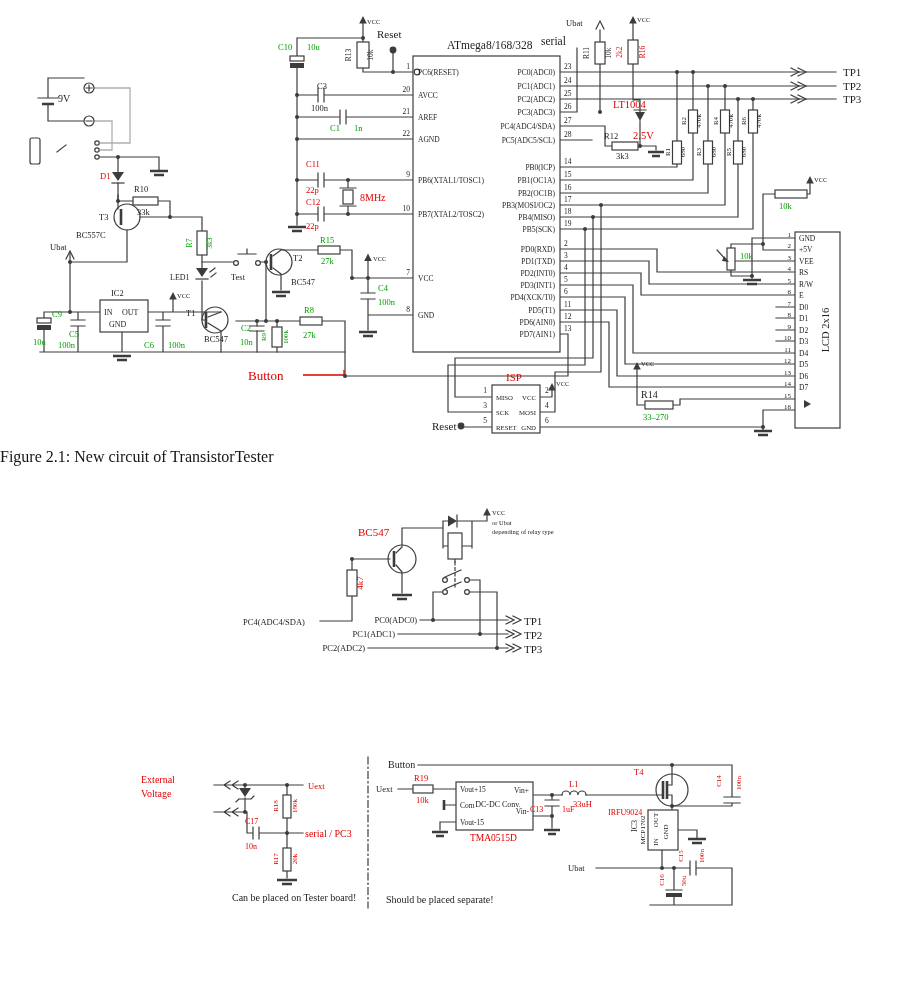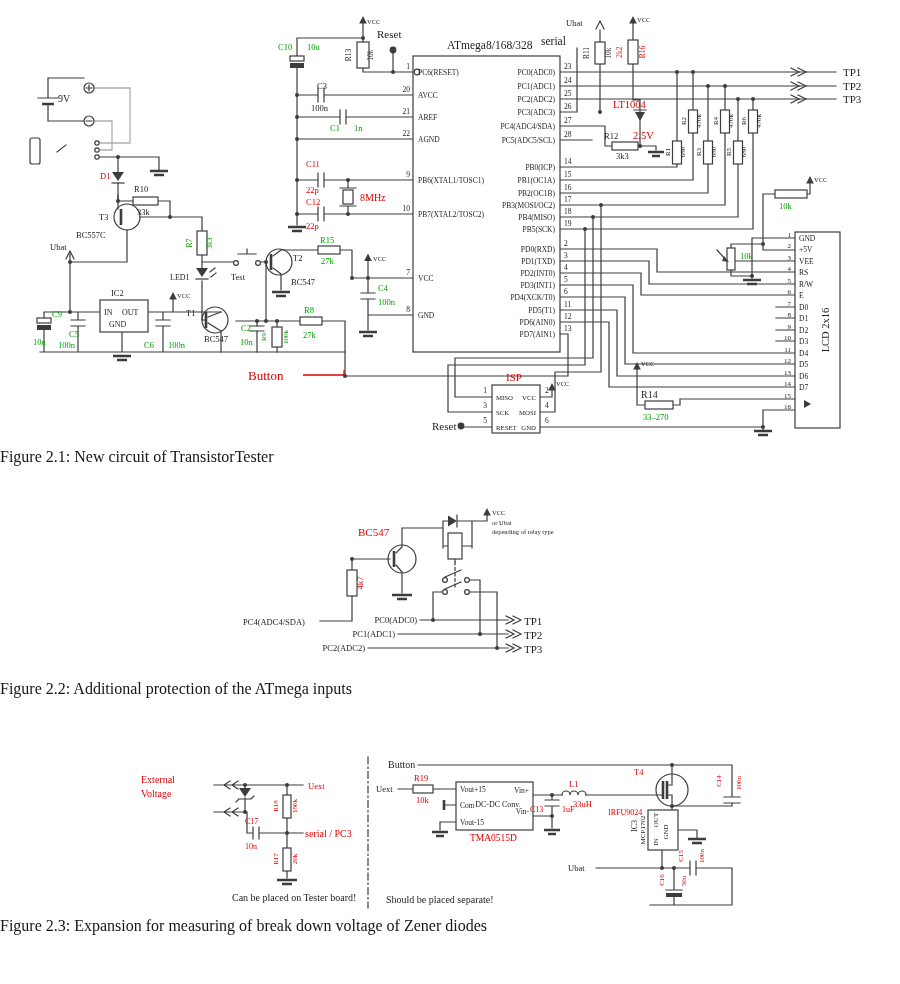--- a/index.html
+++ b/index.html
@@ -540,16 +540,14 @@
         <text fill="#1d1d1d" font-size="7.5" x="545" y="393">2</text>
         <text fill="#1d1d1d" font-size="6.8" x="536" y="399.5" text-anchor="end">VCC</text>
         <text fill="#1d1d1d" font-size="7.5" x="545" y="408">4</text>
         <text fill="#1d1d1d" font-size="6.8" x="536" y="414.5" text-anchor="end">MOSI</text>
         <text fill="#1d1d1d" font-size="7.5" x="545" y="423">6</text>
         <text fill="#1d1d1d" font-size="6.8" x="536" y="429.5" text-anchor="end">GND</text>
       </g>
 </svg>
 
 <div class="caption" style="top:448px">Figure 2.1: New circuit of TransistorTester</div>
-<div class="caption" style="top:680px">Figure 2.2: Additional protection of the ATmega inputs</div>
-<div class="caption" style="top:917px">Figure 2.3: Expansion for measuring of break down voltage of Zener diodes</div>
 
 </div>
 
 </body></html>

